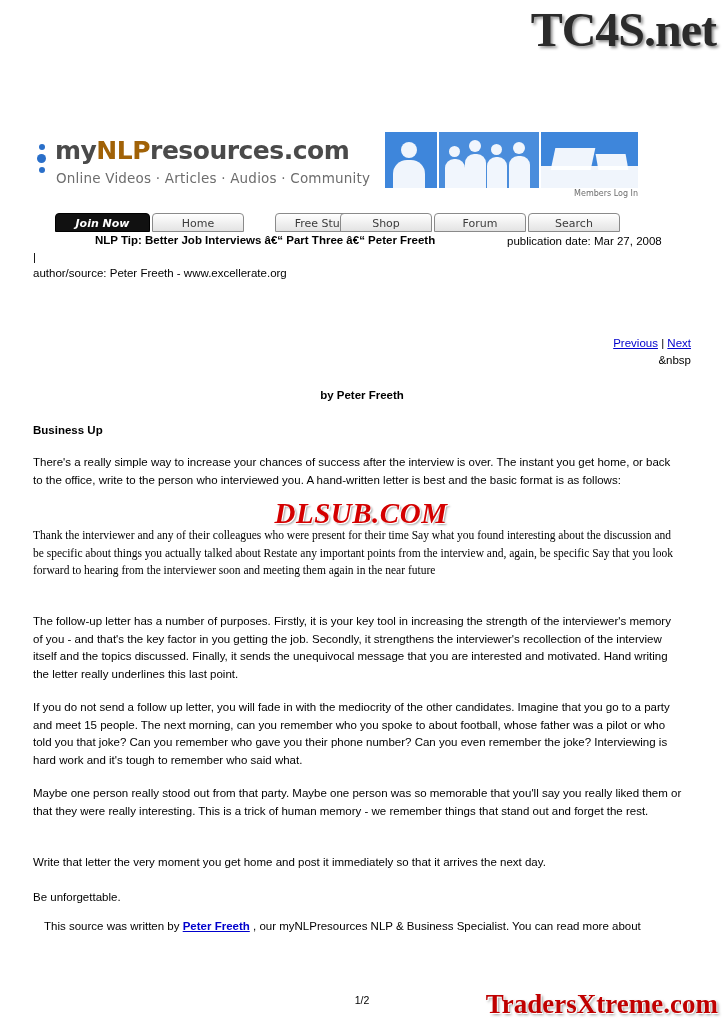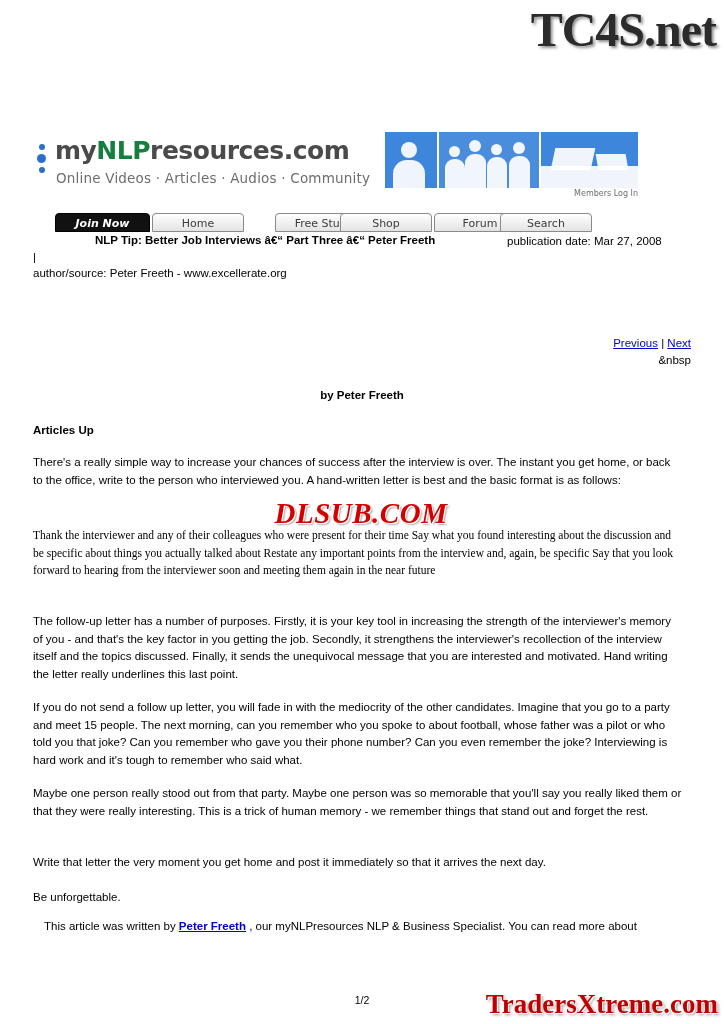--- a/index.html
+++ b/index.html
@@ -74,21 +74,21 @@
     position: absolute;
     left: 22px;
     top: 4px;
     font-family: "DejaVu Sans", sans-serif;
     font-size: 25px;
     font-weight: bold;
     color: #4a4a4a;
     letter-spacing: -0.5px;
     white-space: nowrap;
   }
-  .logo-text .nlp { color: #15803d; }
+  .logo-text .nlp { color: #a16207; }
   .logo-sub {
     position: absolute;
     left: 23px;
     top: 38px;
     font-family: "DejaVu Sans", sans-serif;
     font-size: 13.5px;
     color: #6d6d6d;
     letter-spacing: 0.2px;
     white-space: nowrap;
   }
@@ -339,46 +339,46 @@
       <div class="members">Members Log In</div>
     </div>
   </div>
 
   <div class="nav">
     <div class="tab join" style="left:0px;width:95px;">Join Now</div>
     <div class="tab" style="left:97px;width:92px;">Home</div>
     <div class="tab" style="left:191px;width:92px;margin-left:29px;">Free Stuff</div>
     <div class="tab" style="left:285px;width:92px;">Shop</div>
     <div class="tab" style="left:379px;width:92px;">Forum</div>
-    <div class="tab" style="left:445px;width:92px;">Search</div>
+    <div class="tab" style="left:473px;width:92px;">Search</div>
   </div>
 
   <div class="art-title">NLP Tip: Better Job Interviews â€“ Part Three â€“ Peter Freeth</div>
   <div class="art-pubdate">publication date: Mar 27, 2008</div>
   <div class="pipe">|</div>
   <div class="art-author">author/source: Peter Freeth - www.excellerate.org</div>
 
   <div class="pager">
     <a>Previous</a><span class="sep"> | </span><a>Next</a>
   </div>
   <div class="nbsp">&amp;nbsp</div>
 
   <div class="byline">by Peter Freeth</div>
-  <div class="subhead">Articles Up</div>
+  <div class="subhead">Business Up</div>
 
   <div class="para p1">There's a really simple way to increase your chances of success after the interview is over. The instant you get home, or back to the office, write to the person who interviewed you. A hand-written letter is best and the basic format is as follows:</div>
   <div class="para p2"> Thank the interviewer and any of their colleagues who were present for their time  Say what you found interesting about the discussion and be specific about things you actually talked about  Restate any important points from the interview and, again, be specific  Say that you look forward to hearing from the interviewer soon and meeting them again in the near future</div>
   <div class="para p3">The follow-up letter has a number of purposes. Firstly, it is your key tool in increasing the strength of the interviewer's memory of you - and that's the key factor in you getting the job. Secondly, it strengthens the interviewer's recollection of the interview itself and the topics discussed. Finally, it sends the unequivocal message that you are interested and motivated. Hand writing the letter really underlines this last point.</div>
   <div class="para p4">If you do not send a follow up letter, you will fade in with the mediocrity of the other candidates. Imagine that you go to a party and meet 15 people. The next morning, can you remember who you spoke to about football, whose father was a pilot or who told you that joke? Can you remember who gave you their phone number? Can you even remember the joke? Interviewing is hard work and it's tough to remember who said what.</div>
   <div class="para p5">Maybe one person really stood out from that party. Maybe one person was so memorable that you'll say you really liked them or that they were really interesting. This is a trick of human memory - we remember things that stand out and forget the rest.</div>
   <div class="para p6">Write that letter the very moment you get home and post it immediately so that it arrives the next day.</div>
   <div class="para p7">Be unforgettable.</div>
 
   <div class="para p8">
-    <span>This article was written by </span><a>Peter Freeth</a><span> , our myNLPresources NLP &amp; Business Specialist. You can read more about</span>
+    <span>This source was written by </span><a>Peter Freeth</a><span> , our myNLPresources NLP &amp; Business Specialist. You can read more about</span>
   </div>
 
   <div class="dlsub">DLSUB.COM</div>
 
   <div class="pagenum">1/2</div>
   <div class="txtreme">TradersXtreme.com</div>
 
 </div>
 
 </body></html>

